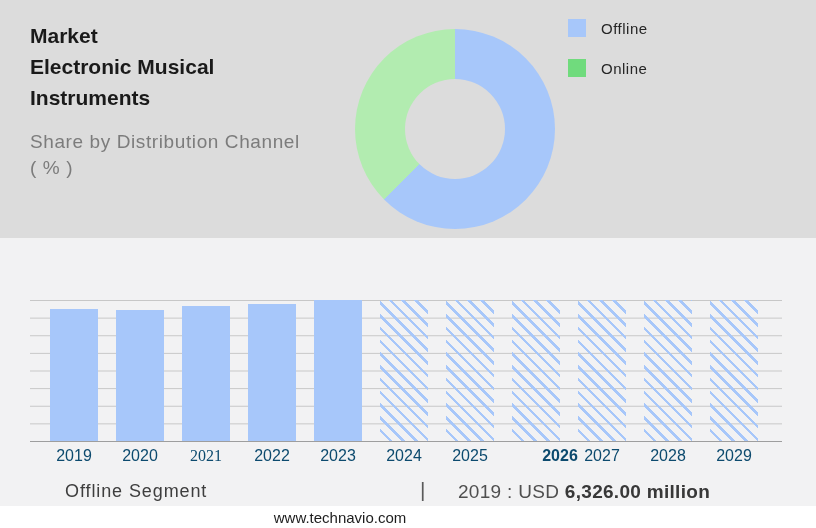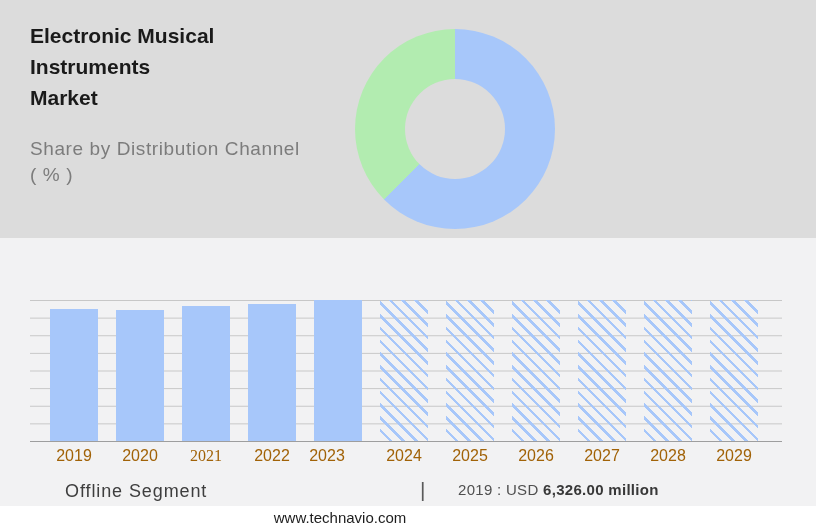--- a/index.html
+++ b/index.html
@@ -12,21 +12,21 @@
 
   
   .top-section {
     position:absolute; left:0; top:0; width:816px; height:238px;
     background:var(--top-bg,#dcdcdc);
   }
   .titles { position:absolute; left:30px; top:20px; width:310px; }
   .title-line {
     font-size:21px; font-weight:bold; line-height:31px; color:#1a1a1a;
   }
-  .subtitle-block { margin-top:23px; }
+  .subtitle-block { margin-top:16px; }
   .subtitle-line {
     font-size:19px; line-height:26px; color:#7c7c7c; letter-spacing:0.6px;
   }
 
   .donut {
     position:absolute; left:355px; top:29px; width:200px; height:200px;
     border-radius:50%;
   }
   .donut-hole {
     position:absolute; left:50px; top:50px; width:100px; height:100px;
@@ -49,62 +49,72 @@
     background-image:linear-gradient(to bottom, var(--gridline,#c7c7c7) 1px, transparent 1px);
     background-size:100% 17.625px;
   }
   .bar { position:absolute; bottom:0; background:var(--bar-blue,#a7c7fa); }
   .bar.hatched {
     background:repeating-linear-gradient(45deg,
       transparent 0, transparent 6.5px,
       var(--bar-blue,#a7c7fa) 6.5px, var(--bar-blue,#a7c7fa) 9px);
   }
   .xlabels { position:absolute; left:30px; top:209px; width:752px; height:22px; }
-  .xlabel { position:absolute; text-align:center; font-size:16px; color:#a16207; }
+  .xlabel { position:absolute; text-align:center; font-size:16px; color:#0c4a6e; }
 
   .segment-label {
     position:absolute; left:33px; top:243px;
     font-size:18px; letter-spacing:0.9px; color:#3e3e3e;margin-left:32px;
   }
   .separator {
     position:absolute; left:420px; top:240px;
     font-size:21px; color:#5a5a5a;
   }
   .value-line {
     position:absolute; left:458px; top:243px;
-    font-size:15px; color:#4f4f4f; letter-spacing:0.3px;
+    font-size:19px; color:#4f4f4f; letter-spacing:0.3px;
   }
   .value-bold { font-weight:bold; color:#383838; }
 
   
   .footer {
     position:absolute; left:0; top:506px; width:680px; height:22px;
     background:var(--footer-bg,#ffffff);
     display:flex; align-items:center; justify-content:center;
   }
   .footer-text { font-size:15px; color:#1d1d1d; }
 </style>
 </head>
 <body>
 
 <div class="top-section">
 
   <div class="titles">
+    <div class="title-line">Market</div>
     <div class="title-line">Electronic Musical Instruments</div>
-    <div class="title-line">Market</div>
     <div class="subtitle-block">
       <div class="subtitle-line">Share by Distribution Channel</div>
       <div class="subtitle-line">( % )</div>
     </div>
   </div>
 
   <div class="donut" style="background: conic-gradient(rgb(167, 199, 250) 0deg, rgb(167, 199, 250) 225deg, rgb(178, 236, 176) 225deg, rgb(178, 236, 176) 360deg);">
     <div class="donut-hole"></div>
   </div>
 
+  <div class="legend">
+    <div class="legend-item">
+      <span class="swatch" style="background: rgb(167, 199, 250);"></span>
+      <span class="legend-label">Offline</span>
+    </div>
+    <div class="legend-item">
+      <span class="swatch" style="background: rgb(112, 219, 125);"></span>
+      <span class="legend-label">Online</span>
+    </div>
+  </div>
 
 </div>
 
 <div class="bottom-section">
 
   <div class="plot" id="plot">
       <div class="bar" style="left: 20px; width: 48px; height: 132px;"></div>
       <div class="bar" style="left: 86px; width: 48px; height: 131px;"></div>
       <div class="bar" style="left: 152px; width: 48px; height: 135px;"></div>
       <div class="bar" style="left: 218px; width: 48px; height: 137px;"></div>
@@ -114,24 +124,24 @@
       <div class="bar hatched" style="left: 482px; width: 48px; height: 141px;"></div>
       <div class="bar hatched" style="left: 548px; width: 48px; height: 141px;"></div>
       <div class="bar hatched" style="left: 614px; width: 48px; height: 141px;"></div>
       <div class="bar hatched" style="left: 680px; width: 48px; height: 141px;"></div>
     </div>
   <div class="xlabels" id="xlabels">
       <div class="xlabel" style="left: 11px; width: 66px;">2019</div>
       <div class="xlabel" style="left: 77px; width: 66px;">2020</div>
       <div class="xlabel" style="left: 143px; width: 66px; font-family: Liberation Serif, serif;">2021</div>
       <div class="xlabel" style="left: 209px; width: 66px;">2022</div>
-      <div class="xlabel" style="left: 264px; width: 66px;">2023</div>
+      <div class="xlabel" style="left: 275px; width: 66px;">2023</div>
       <div class="xlabel" style="left: 341px; width: 66px;">2024</div>
       <div class="xlabel" style="left: 407px; width: 66px;">2025</div>
-      <div class="xlabel" style="left: 473px; width: 66px;">2026</div>
+      <div class="xlabel" style="left: 497px; width: 66px; font-weight: bold;">2026</div>
       <div class="xlabel" style="left: 539px; width: 66px;">2027</div>
       <div class="xlabel" style="left: 605px; width: 66px;">2028</div>
       <div class="xlabel" style="left: 671px; width: 66px;">2029</div>
     </div>
 
   <div class="segment-label">Offline Segment</div>
 
   <div class="separator">|</div>
 
   <div class="value-line"><span>2019 : USD </span><span class="value-bold">6,326.00 million</span></div>

